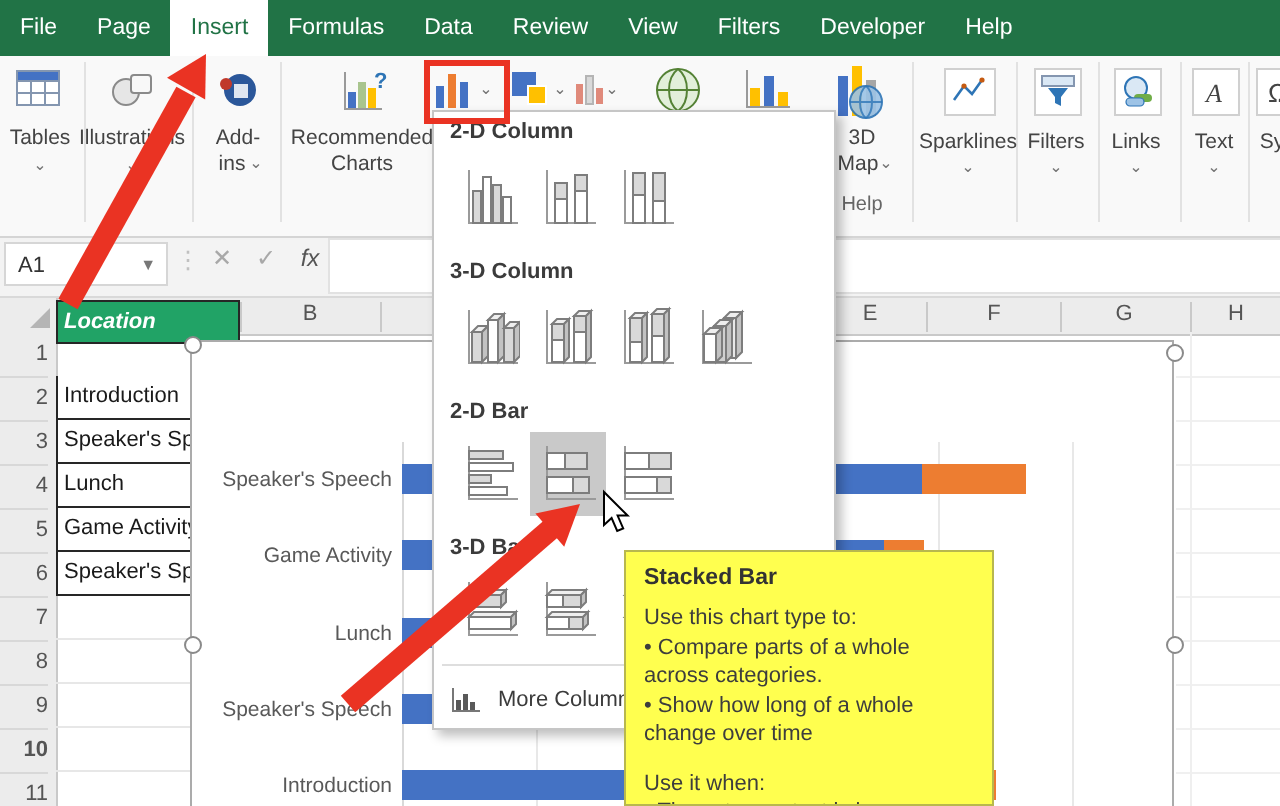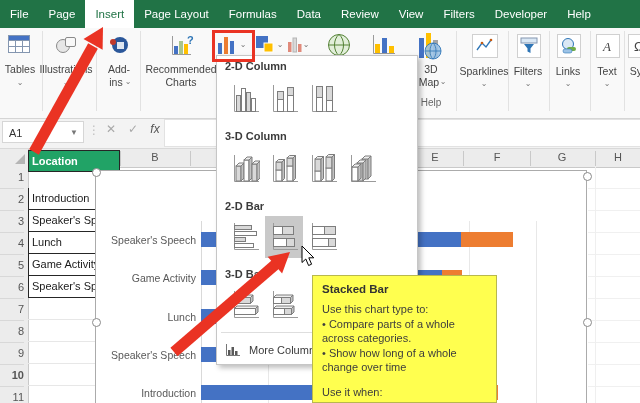--- a/index.html
+++ b/index.html
@@ -66,21 +66,20 @@
 </head>
 <body>
 
 <div id="app">
 
   <div id="menubar">
     <div id="menu-tabs">
         <span class="mtab">File</span>
         <span class="mtab">Page</span>
         <span class="mtab active">Insert</span>
-        <span class="mtab">Page Layout</span>
         <span class="mtab">Formulas</span>
         <span class="mtab">Data</span>
         <span class="mtab">Review</span>
         <span class="mtab">View</span>
         <span class="mtab">Filters</span>
         <span class="mtab">Developer</span>
         <span class="mtab">Help</span>
       </div>
 
   </div>
@@ -248,21 +247,21 @@
         <div class="rowhead" style="top: 66px;">4</div>
         <div class="rowhead" style="top: 88px;">5</div>
         <div class="rowhead" style="top: 110px;">6</div>
         <div class="rowhead" style="top: 132px;">7</div>
         <div class="rowhead" style="top: 154px;">8</div>
         <div class="rowhead" style="top: 176px;">9</div>
         <div class="rowhead" style="top: 198px; font-weight: bold;">10</div>
         <div class="rowhead" style="top: 220px;">11</div>
       </div>
     <div id="cells">
-        <div class="cell first green" style="top: 2px;">Location</div>
+        <div class="cell first green" style="top: 2px; font-style: italic;">Location</div>
         <div class="cell" style="top: 40px;">Introduction</div>
         <div class="cell" style="top: 62px;">Speaker's Speech</div>
         <div class="cell" style="top: 84px;">Lunch</div>
         <div class="cell" style="top: 106px;">Game Activity</div>
         <div class="cell" style="top: 128px;">Speaker's Speech</div>
       </div>
     <div id="sheetlines">
         <div class="faintline" style="left: 28px; top: 171px; width: 67px; height: 1px;"></div>
         <div class="faintline" style="left: 28px; top: 193px; width: 67px; height: 1px;"></div>
         <div class="faintline" style="left: 28px; top: 215px; width: 67px; height: 1px;"></div>

